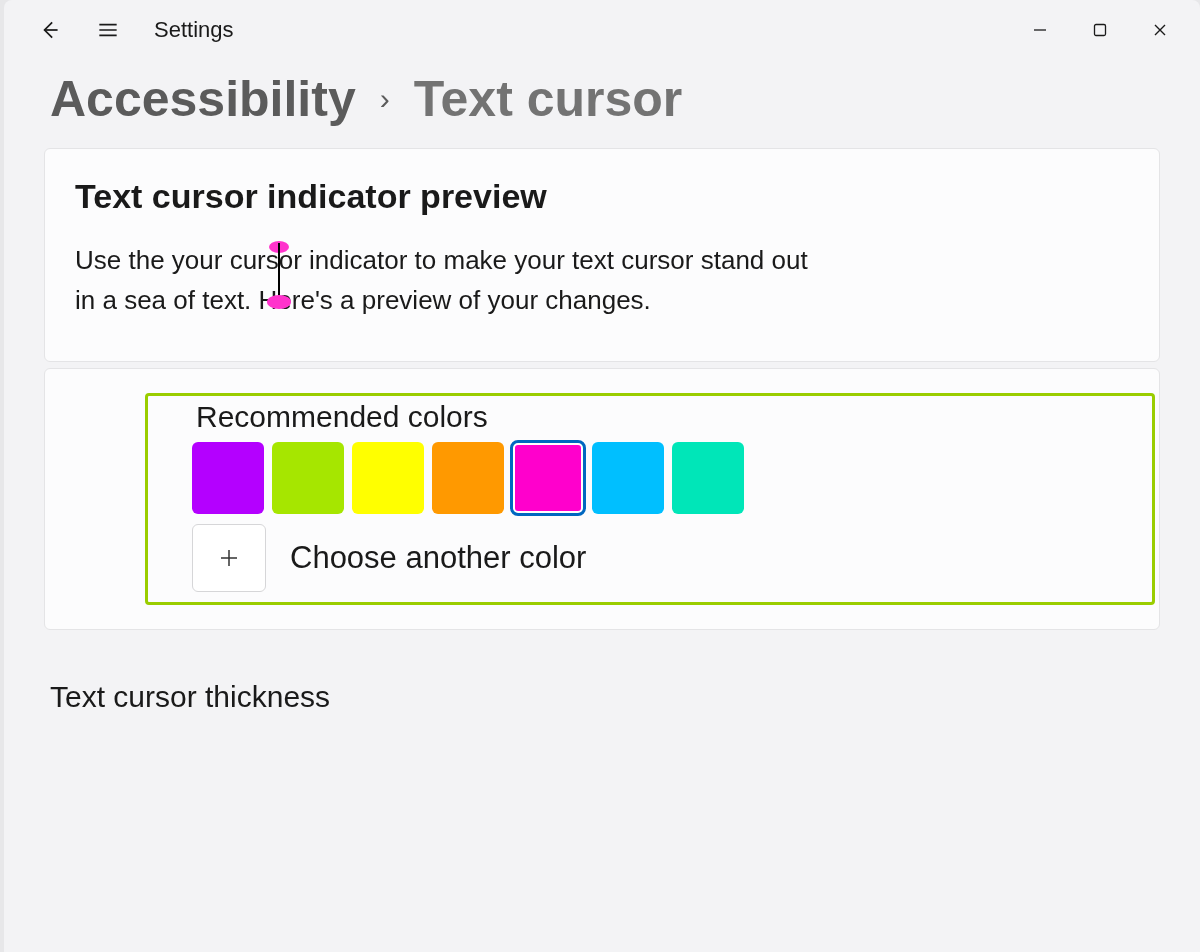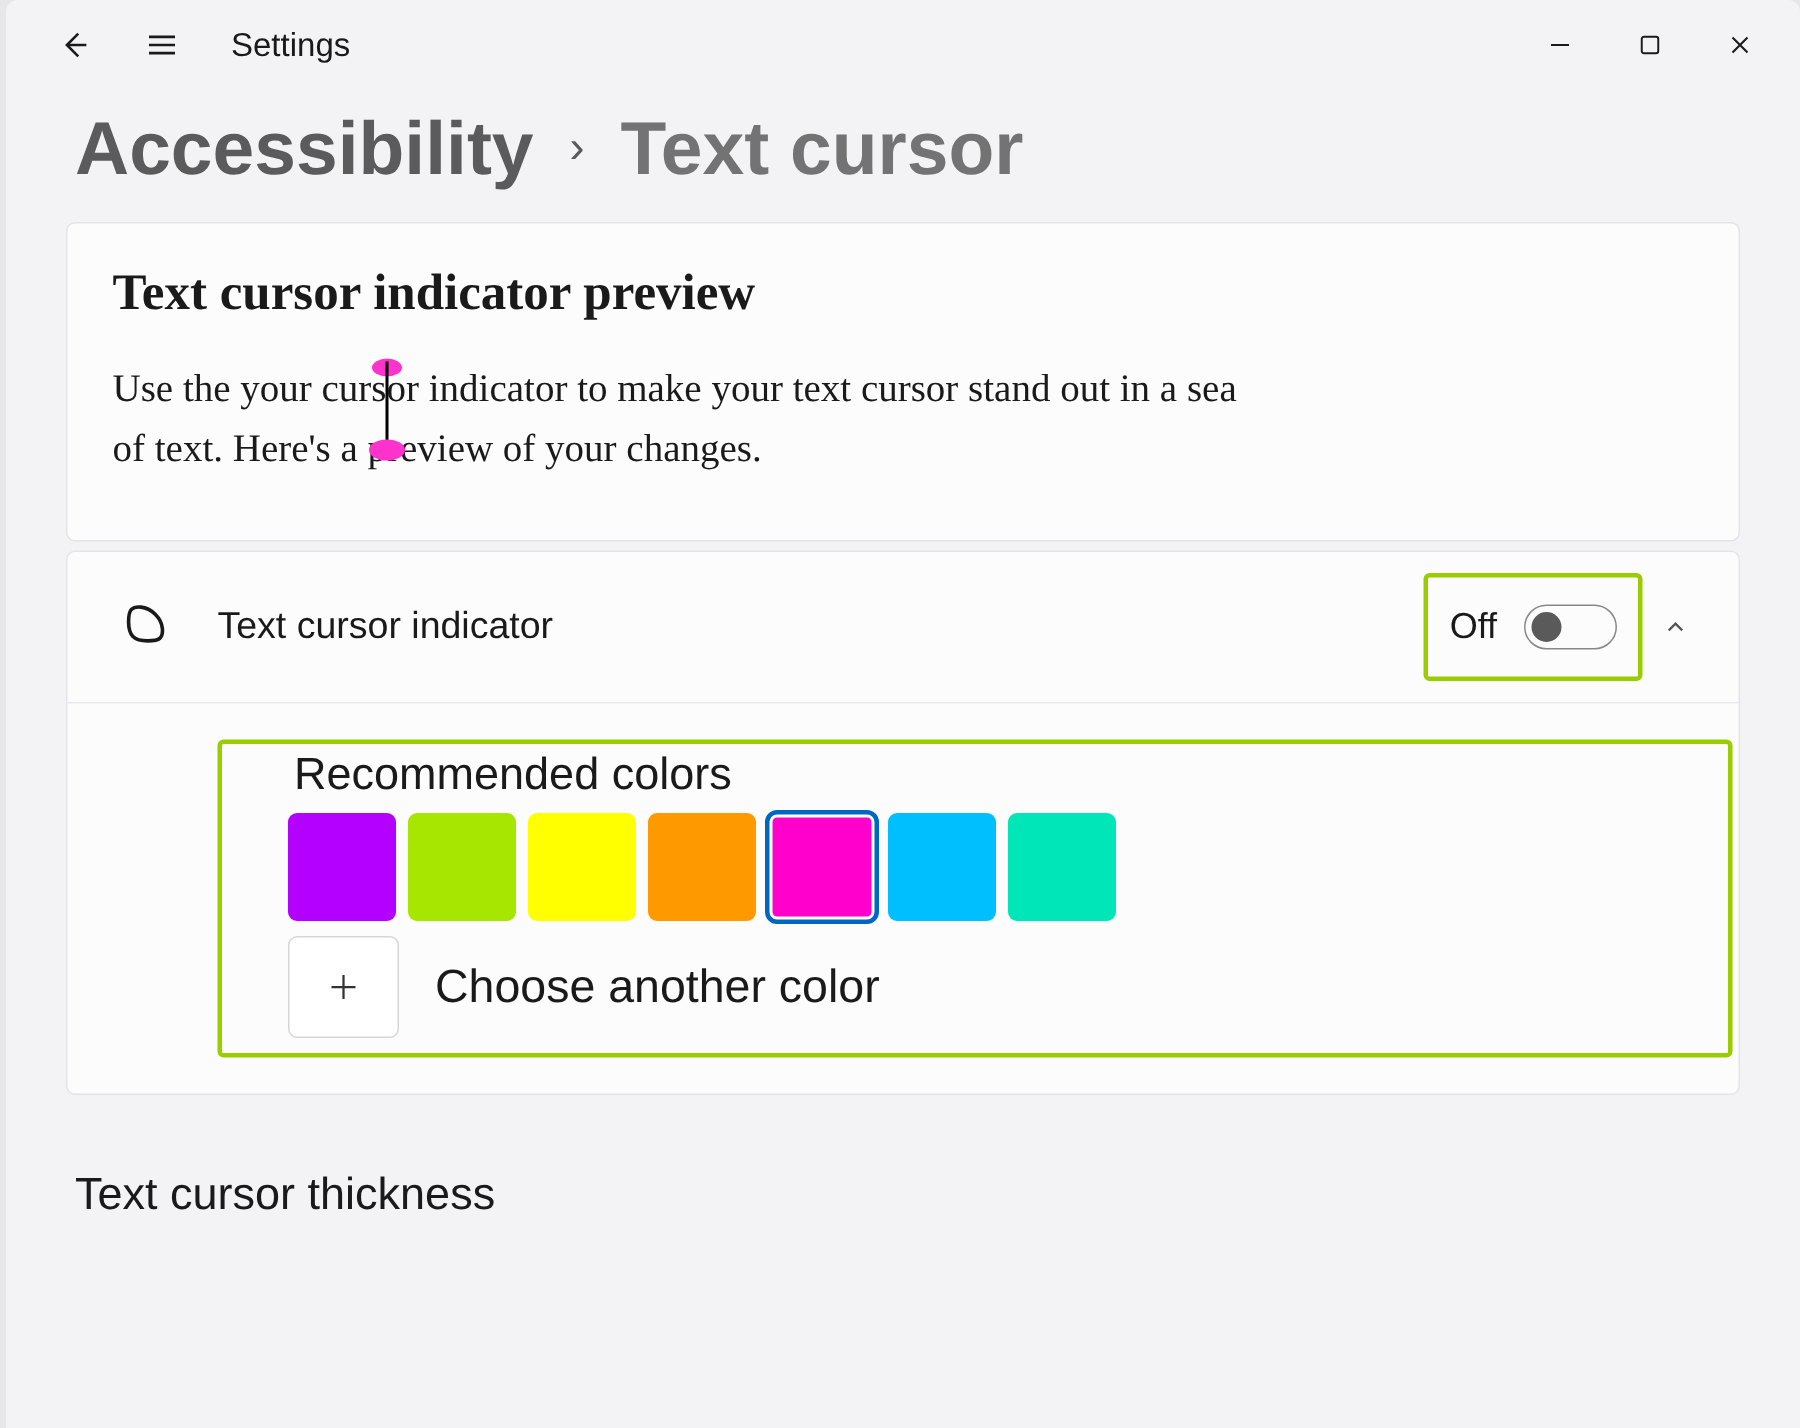--- a/index.html
+++ b/index.html
@@ -62,21 +62,20 @@
   .breadcrumb .sep { color: #5b5b5b; font-size: 30px; font-weight: 400;}
   .breadcrumb .current { color: #737373; }
   
   .content {
     padding: 0 40px;
   }
   .card {
     background: #fcfcfd;
     border: 1px solid #e4e4e6;
     border-radius: 6px;
-    font-family: Liberation Serif, serif;
   }
   .preview-card {
     padding: 28px 30px 40px 30px;
     margin-bottom: 6px;
   }
   .preview-title {
     font-size: 34px;
     font-weight: 600;
     margin: 0 0 24px 0;
   }
@@ -304,40 +303,20 @@
 
     <div class="card preview-card">
       <h2 class="preview-title">Text cursor indicator preview</h2>
       <p class="preview-text">
         <span>Use the your curs</span><span class="cursor-ind"><span class="dot-top"></span><span class="bar"></span><span class="dot-bot"></span></span><span>or indicator to make your text cursor stand out in a sea of text. Here's a preview of your changes.</span>
       </p>
     </div>
 
     <div class="row-card">
 
-      <div class="row">
-        <div class="row-icon">
-          <svg width="36" height="36" viewBox="0 0 24 24" fill="none" stroke="#1a1a1a" stroke-width="1.6">
-              <path d="M12 4 C18 4 21 8 21 10 C21 12 16 18 12 18 C8 18 3 12 3 10 C3 8 6 4 12 4 Z" transform="rotate(45 12 12)"></path>
-            </svg>
-        </div>
-        <div class="row-label">Text cursor indicator</div>
-        <div class="row-flex"></div>
-        <div class="toggle-wrap">
-          <span class="toggle-label">Off</span>
-          <div class="toggle">
-              <div class="knob"></div>
-            </div>
-        </div>
-        <div class="expand-icon">
-          <svg width="18" height="18" viewBox="0 0 24 24" fill="none" stroke="#555" stroke-width="2">
-              <path d="M6 15l6-6 6 6"></path>
-            </svg>
-        </div>
-      </div>
 
 
       <div class="colors-row">
         <div class="colors-box">
           <div class="colors-title">Recommended colors</div>
           <div class="swatches" id="swatches">
               <div class="swatch" style="background: rgb(180, 0, 255);"></div>
               <div class="swatch" style="background: rgb(166, 230, 0);"></div>
               <div class="swatch" style="background: rgb(255, 255, 0);"></div>
               <div class="swatch" style="background: rgb(255, 153, 0);"></div>

